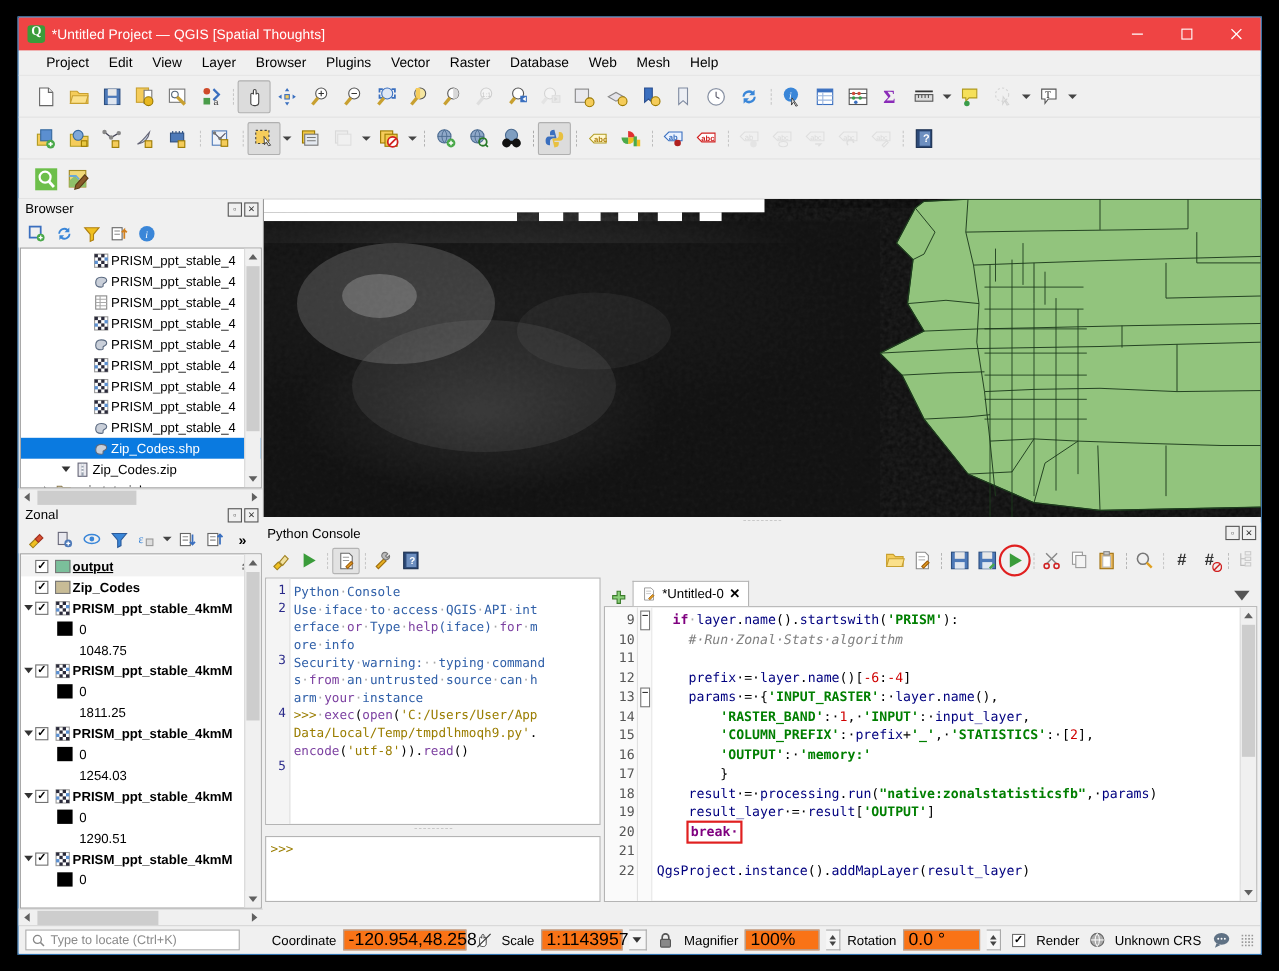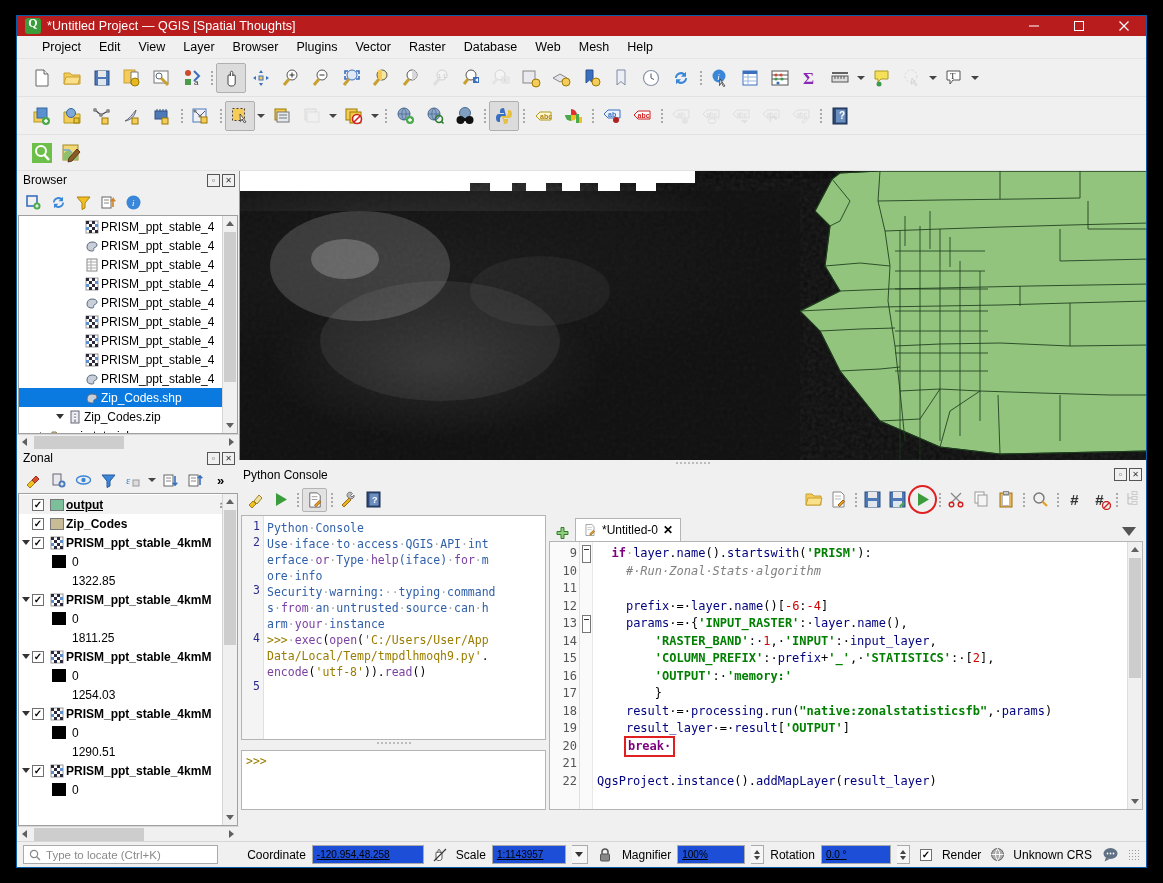--- a/index.html
+++ b/index.html
@@ -20,22 +20,22 @@
   .window {
     position: absolute;
     left: 16px; top: 15px;
     width: 1131px; height: 853px;
     background: #f0f0f0;
     border: 1px solid #0b5ca8;
     display: flex; flex-direction: column;
   }
   
   .titlebar {
-    height: 20px;
-    background: #b91c1c;
+    height: 30px;
+    background: #ef4444;
     display: flex; align-items: center;
     color: #fff;
     flex: none;
   }
   .title-logo {
     width: 16px; height: 16px; margin: 0 6px 0 8px;
     border-radius: 3px;
     background: #3a9c3a;
     position: relative; flex: none;
   }
@@ -233,22 +233,22 @@
     height: 26px; background: #f0f0f0; border-top: 1px solid #d6d6d6;
     display: flex; align-items: center; padding: 0 6px; gap: 6px; flex: none;
     font-size: 12px;
   }
   .locate {
     width: 195px; height: 19px; background: #fff; border: 1px solid #aaa;
     display: flex; align-items: center; padding: 0 5px; gap: 5px;
     color: #8a8a8a; font-size: 11.5px;
   }
   .sfield {
-    height: 19px; background: #1d4ed8; border: 1px solid #aaa;
-    display: flex; align-items: center; padding: 0 4px; font-size: 10px; text-decoration: underline;
+    height: 19px; background: #f97316; border: 1px solid #aaa;
+    display: flex; align-items: center; padding: 0 4px; font-size: 16px;
   }
   .spin { width: 13px; height: 19px; border: 1px solid #aaa; border-left: none; background: #f6f6f6;
     display: flex; flex-direction: column; align-items: center; justify-content: center; }
   .spin i { display: block; width: 0; height: 0; border-left: 3px solid transparent; border-right: 3px solid transparent; }
   .spin i.u { border-bottom: 4px solid #444; margin-bottom: 2px; }
   .spin i.d { border-top: 4px solid #444; }
   .combo-caret {
     width: 16px; height: 19px; border: 1px solid #aaa; border-left: none; background: #f6f6f6;
     display: flex; align-items: center; justify-content: center;
   }
@@ -1070,21 +1070,21 @@
                 <div class="trow">
                   <div style="width: 31px; flex: 0 0 auto;"></div>
                   <div class="ticon">
                     <div style="width: 14px; height: 13px; background: rgb(0, 0, 0);"></div>
                   </div>
                   <div class="tlabel" style="margin-left: 4px;">0</div>
                 </div>
                 <div class="trow">
                   <div style="width: 31px; flex: 0 0 auto;"></div>
                   <div class="ticon"></div>
-                  <div class="tlabel" style="margin-left: 4px;">1322.85</div>
+                  <div class="tlabel" style="margin-left: 4px;">1048.75</div>
                 </div>
                 <div class="trow">
                   <div class="twig exp"></div>
                   <div class="chk">✓</div>
                   <div class="ticon">
                     <svg width="14" height="14" viewBox="0 0 14 14">
                       <rect x="1" y="1" width="12" height="12" fill="#fff" stroke="#999"></rect>
                       <rect x="1" y="1" width="3" height="3" fill="#2a2a3a"></rect>
                       <rect x="7" y="1" width="3" height="3" fill="#2a2a3a"></rect>
                       <rect x="4" y="4" width="3" height="3" fill="#2a2a3a"></rect>

